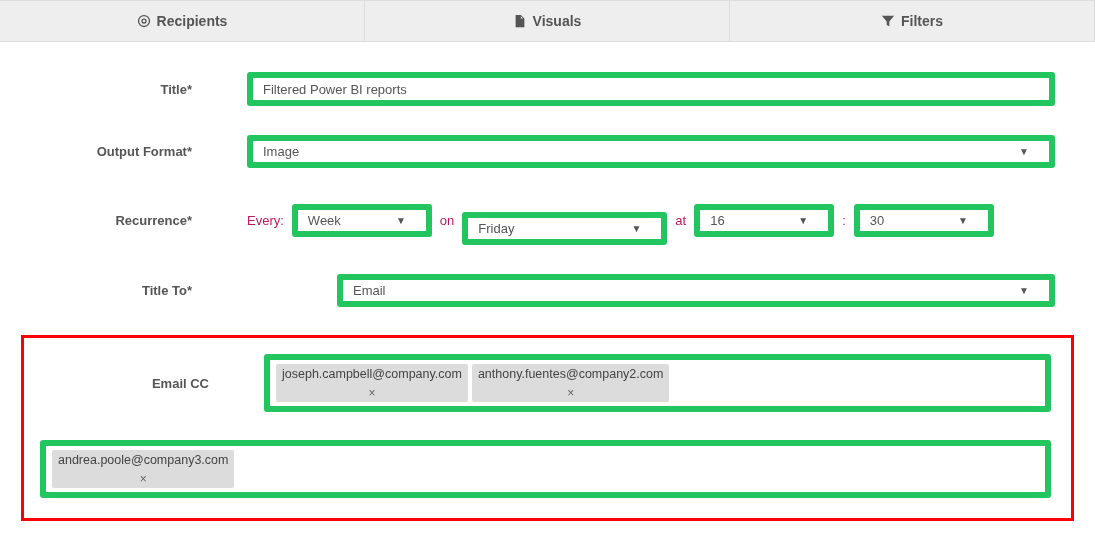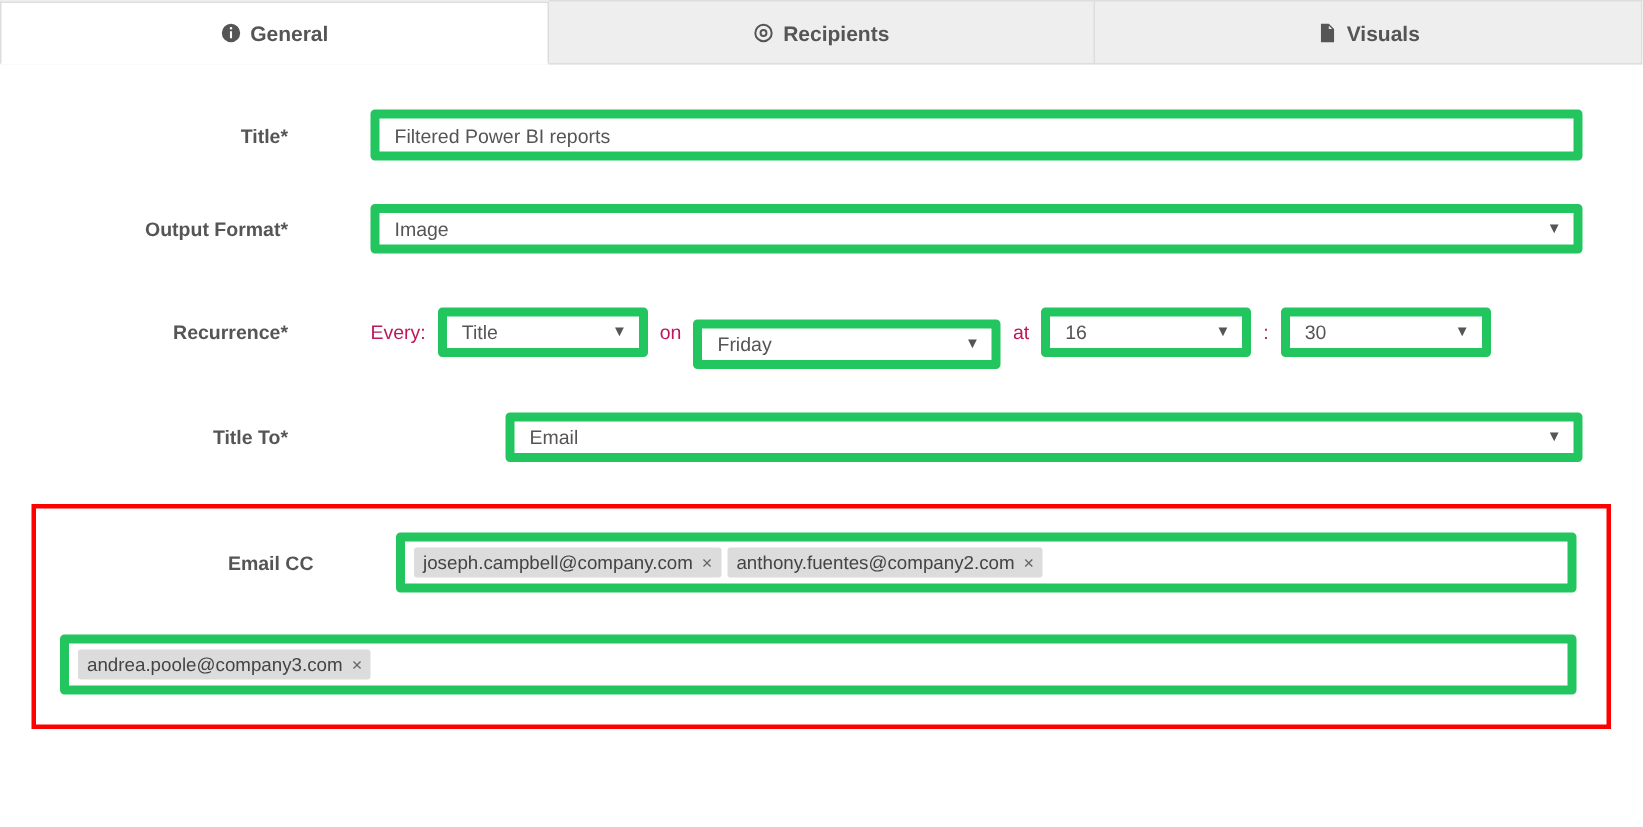--- a/index.html
+++ b/index.html
@@ -81,21 +81,21 @@
     input[type=text] {
       height: 34px;
       padding: 0 10px;
     }
 
     .select {
       height: 33px;
       display: inline-flex;
       align-items: center;
       justify-content: space-between;
-      padding: 0 8px 0 10px;
+      padding: 0 20px 0 10px;
       cursor: pointer;
       position: relative;
       text-align: center;
     }
     .select .caret {
       font-size: 10px;
       color: #555;
       margin-left: 8px;
     }
     .select.small { width: 140px; }
@@ -122,20 +122,21 @@
     }
     .tag {
       background: #dcdcdc;
       border-radius: 2px;
       padding: 3px 6px;
       font-size: 12.5px;
       color: #444;
       display: inline-flex;
       align-items: center;
       gap: 6px;
+      flex-direction: column;
     }
     .tag .x {
       font-size: 12px;
       color: #666;
       cursor: pointer;
       line-height: 1;
     }
 
     .highlight-box {
       border: 3px solid #ff0000;
@@ -143,38 +144,38 @@
       margin: 0 1px 0 1px;
     }
     .highlight-box .row { margin-bottom: 28px; }
     .highlight-box .row:last-child { margin-bottom: 4px; }
     .highlight-box .row .label { width: 187px; }
   </style>
 </head>
 <body>
 
 <div class="tabs">
-  <div class="tab active">
-    <svg viewBox="0 0 16 16">
-        <path d="M8 1a7 7 0 100 14A7 7 0 008 1zm.8 11H7.2V6.6h1.6V12zM8 5.4a1 1 0 110-2 1 1 0 010 2z"></path>
-      </svg>
-    <span>General</span>
-  </div>
   <div class="tab">
     <svg viewBox="0 0 16 16">
         <path d="M8 1a7 7 0 100 14A7 7 0 008 1zm0 12.5A5.5 5.5 0 118 2.5a5.5 5.5 0 010 11zM8 5a3 3 0 100 6 3 3 0 000-6zm0 4.5A1.5 1.5 0 118 6.5a1.5 1.5 0 010 3z"></path>
       </svg>
     <span>Recipients</span>
   </div>
   <div class="tab">
     <svg viewBox="0 0 16 16">
         <path d="M3 1h6l4 4v10H3V1zm6 1.5V5h2.5L9 2.5z"></path>
       </svg>
     <span>Visuals</span>
   </div>
+  <div class="tab">
+    <svg viewBox="0 0 16 16">
+        <path d="M1 2h14l-5.5 6.5V14l-3-1.5V8.5L1 2z"></path>
+      </svg>
+    <span>Filters</span>
+  </div>
 </div>
 
 <div class="form-area">
 
   <div class="row">
     <div class="label">Title*</div>
     <div class="field">
       <input type="text" class="full" value="Filtered Power BI reports" style="">
     </div>
   </div>
@@ -188,21 +189,21 @@
       </div>
     </div>
   </div>
 
   <div class="row">
     <div class="label">Recurrence*</div>
     <div class="field">
       <div class="inline-group">
         <span class="txt">Every:</span>
         <div class="select small">
-          <span>Title</span>
+          <span>Week</span>
           <span class="caret">▼</span>
         </div>
         <span class="txt">on</span>
         <div class="select med">
           <span>Friday</span>
           <span class="caret">▼</span>
         </div>
         <span class="txt">at</span>
         <div class="select num">
           <span>16</span>

